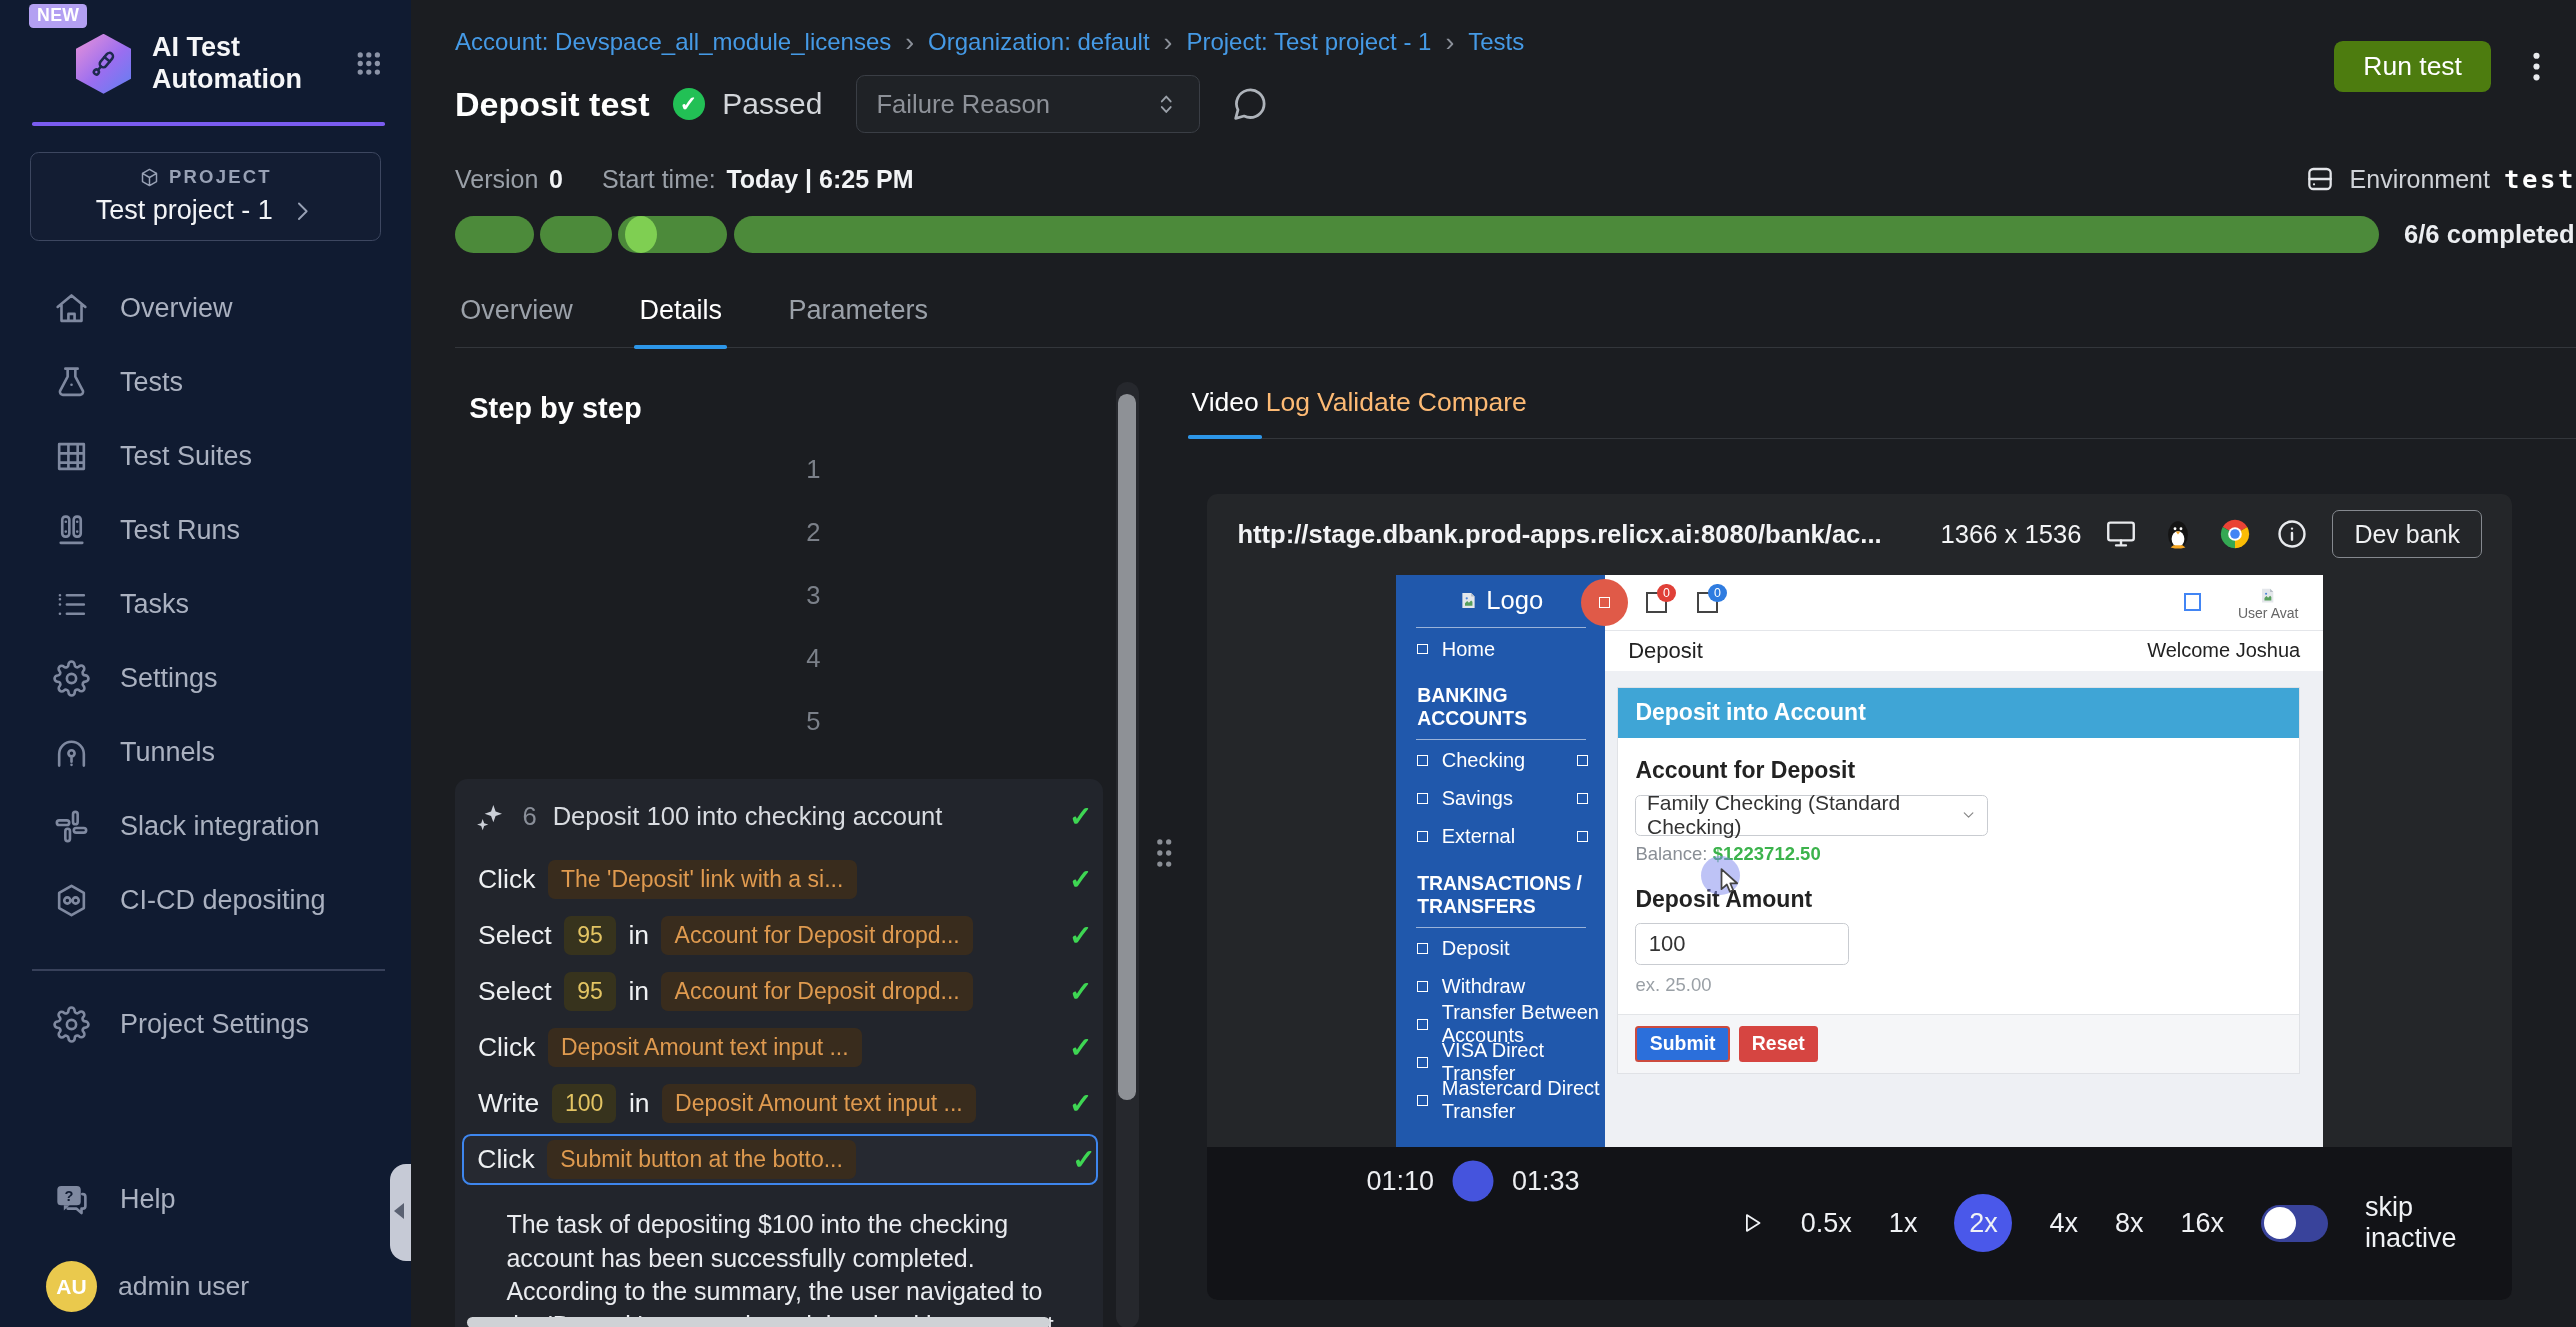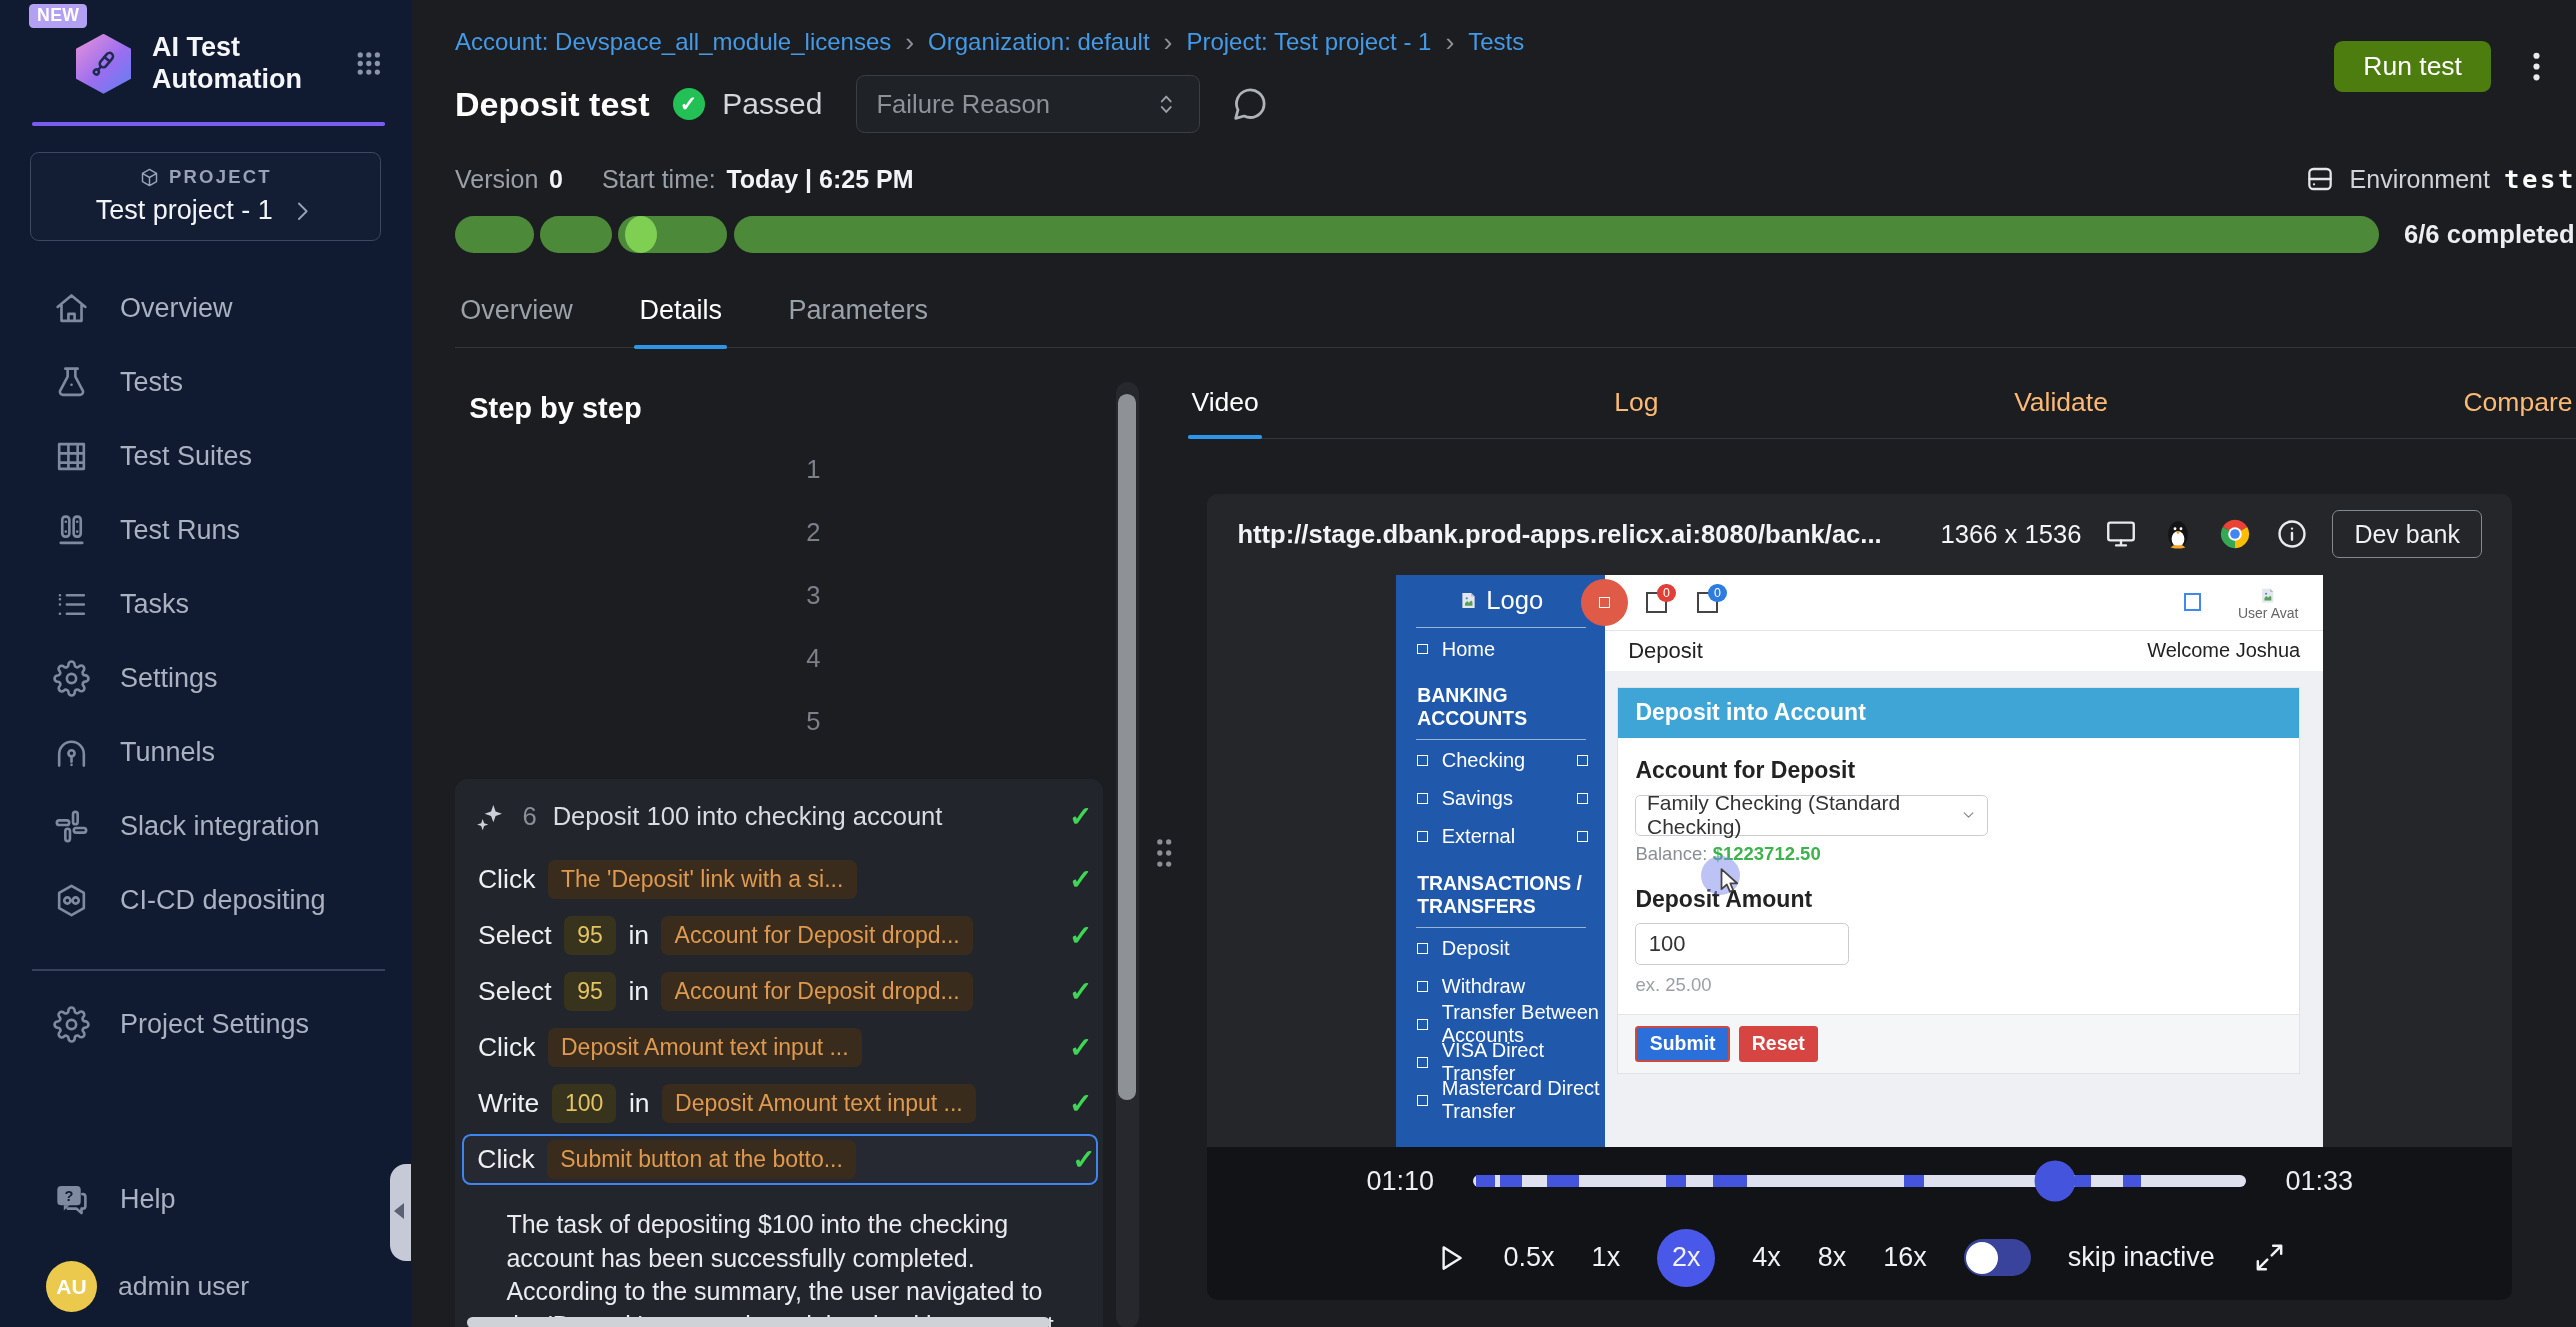--- a/index.html
+++ b/index.html
@@ -82,32 +82,32 @@
   .g-title{font-size:25.6px;color:#d9dce1;}
   .step.sub{height:56px;padding-left:10.6px;}
   .step.sel{border:2.6px solid #3e86ee;border-radius:8.8px;background:#262931;height:51px;margin:2.6px -5.3px;padding-left:13.2px;}
   .summary{margin:23px 0 0 39px;width:556px;font-size:25px;line-height:1.34;color:#e9ebef;}
   .v-track{position:absolute;right:5.3px;top:34px;bottom:0;width:23px;background:#26282d;border-radius:11.5px;}
   .v-thumb{position:absolute;right:8px;top:46px;width:17.7px;height:706px;background:#8e9196;border-radius:8.8px;cursor:grab;}
   .h-scroll{position:absolute;left:12.4px;bottom:0;width:583px;height:11.5px;background:#cfd2d6;border-radius:6.2px;cursor:grab;}
   .gap-handle{position:absolute;left:696px;top:484px;width:26.5px;height:42px;color:#8b8f96;cursor:col-resize;}
 
   .video-panel{flex:1;padding-left:44px;display:flex;flex-direction:column;overflow:hidden;}
-  .vtabs{display:flex;gap:51px;padding-top:39px;border-bottom:1.8px solid #33363b;justify-content:space-between;}
+  .vtabs{display:flex;padding-top:39px;border-bottom:1.8px solid #33363b;}
   .vtab{font-size:26.5px;color:#fdba74;padding:0 3.5px 19.4px;position:relative;cursor:pointer;}
   .vtab.active{color:#fff;}
   .vtab.active::after{content:'';position:absolute;left:0;right:0;bottom:-1.8px;height:4.4px;background:#2d96e8;border-radius:1.8px;}
   .player{margin:55px 64px 0 19.4px;background:#242629;border-radius:10.6px;height:806px;display:flex;flex-direction:column;overflow:hidden;}
   .url-row{height:81px;display:flex;align-items:center;padding:0 30px;gap:23px;flex:none;}
   .url{font-size:25.6px;font-weight:700;color:#f3f4f6;white-space:nowrap;}
   .res{margin-left:auto;font-size:25.6px;color:#f3f4f6;white-space:nowrap;}
   .url-row .ic{width:34px;height:34px;color:#e8eaed;flex:none;cursor:pointer;}
   .devtools{border:1.8px solid #85898f;border-radius:7px;padding:8.8px 21px;font-size:25px;color:#f0f1f3;background:transparent;cursor:pointer;font-family:inherit;white-space:nowrap;}
   .shot{flex:none;display:flex;justify-content:center;background:#242629;}
-  .strip{flex:1;background:#121317;display:flex;flex-direction:column;}
+  .strip{flex:1;background:#121317;display:flex;flex-direction:row;}
   .tl-row{display:flex;align-items:center;padding:0 159px;height:69px;gap:39px;}
   .tl-time{font-size:27px;color:#eceef1;flex:none;}
   .tl-track{flex:1;height:12.4px;background:#dfe2ee;border-radius:6.2px;position:relative;cursor:pointer;}
   .tl-seg{position:absolute;top:0;height:100%;background:#4554dd;}
   .tl-head{position:absolute;top:50%;width:41px;height:41px;background:#4554dd;border-radius:50%;transform:translate(-50%,-50%);cursor:grab;}
   .ctrl-row{flex:1;display:flex;align-items:center;justify-content:center;gap:37px;}
   .play-ic{width:34px;height:34px;color:#f0f2f5;cursor:pointer;}
   .speed{font-size:27px;color:#f0f2f5;cursor:pointer;}
   .speed.active{width:58px;height:58px;border-radius:50%;background:#4a58ea;display:flex;align-items:center;justify-content:center;}
   .toggle{width:67px;height:37px;border-radius:18.5px;background:#39439b;position:relative;cursor:pointer;flex:none;}

